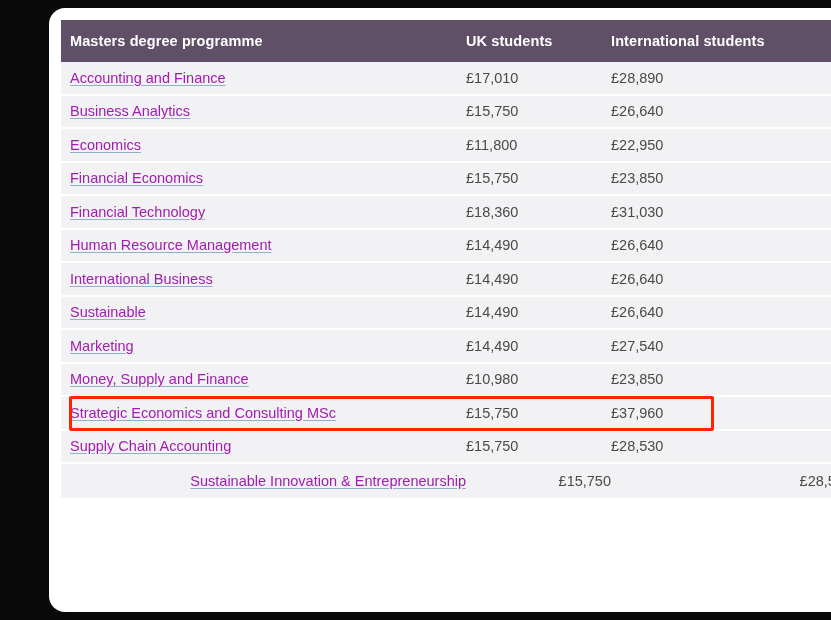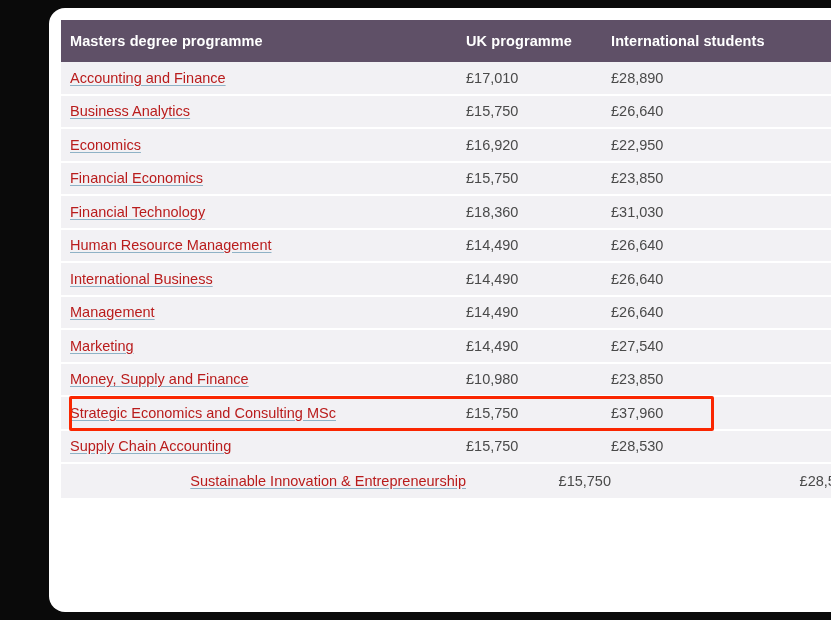--- a/index.html
+++ b/index.html
@@ -71,21 +71,21 @@
     border-bottom: 2px solid #ffffff;
     box-sizing: border-box;
   }
   tbody tr:last-child td {
     border-bottom: none;
     text-align: right;
   }
   td.col-prog { padding-left: 9px; }
 
   a.prog-link {
-    color: #b91c1c;
+    color: #a21caf;
     font-size: 14.5px;
     text-decoration: underline;
     text-decoration-color: #8fb2c6;
     text-underline-offset: 2px;
     cursor: pointer;
   }
 
   
   #highlight-box {
     position: absolute;
@@ -107,38 +107,38 @@
 
     <table class="fees-table">
       <colgroup>
         <col style="width:405px">
         <col style="width:145px">
         <col style="width:241px">
       </colgroup>
       <thead>
         <tr>
           <th class="col-prog">Masters degree programme</th>
-          <th>UK programme</th>
+          <th>UK students</th>
           <th>International students</th>
         </tr>
       </thead>
       <tbody id="table-body">
           <tr>
             <td class="col-prog"><a class="prog-link">Accounting and Finance</a></td>
             <td>£17,010</td>
             <td>£28,890</td>
           </tr>
           <tr>
             <td class="col-prog"><a class="prog-link">Business Analytics</a></td>
             <td>£15,750</td>
             <td>£26,640</td>
           </tr>
           <tr>
             <td class="col-prog"><a class="prog-link">Economics</a></td>
-            <td>£16,920</td>
+            <td>£11,800</td>
             <td>£22,950</td>
           </tr>
           <tr>
             <td class="col-prog"><a class="prog-link">Financial Economics</a></td>
             <td>£15,750</td>
             <td>£23,850</td>
           </tr>
           <tr>
             <td class="col-prog"><a class="prog-link">Financial Technology</a></td>
             <td>£18,360</td>
@@ -148,21 +148,21 @@
             <td class="col-prog"><a class="prog-link">Human Resource Management</a></td>
             <td>£14,490</td>
             <td>£26,640</td>
           </tr>
           <tr>
             <td class="col-prog"><a class="prog-link">International Business</a></td>
             <td>£14,490</td>
             <td>£26,640</td>
           </tr>
           <tr>
-            <td class="col-prog"><a class="prog-link">Management</a></td>
+            <td class="col-prog"><a class="prog-link">Sustainable</a></td>
             <td>£14,490</td>
             <td>£26,640</td>
           </tr>
           <tr>
             <td class="col-prog"><a class="prog-link">Marketing</a></td>
             <td>£14,490</td>
             <td>£27,540</td>
           </tr>
           <tr>
             <td class="col-prog"><a class="prog-link">Money, Supply and Finance</a></td>

